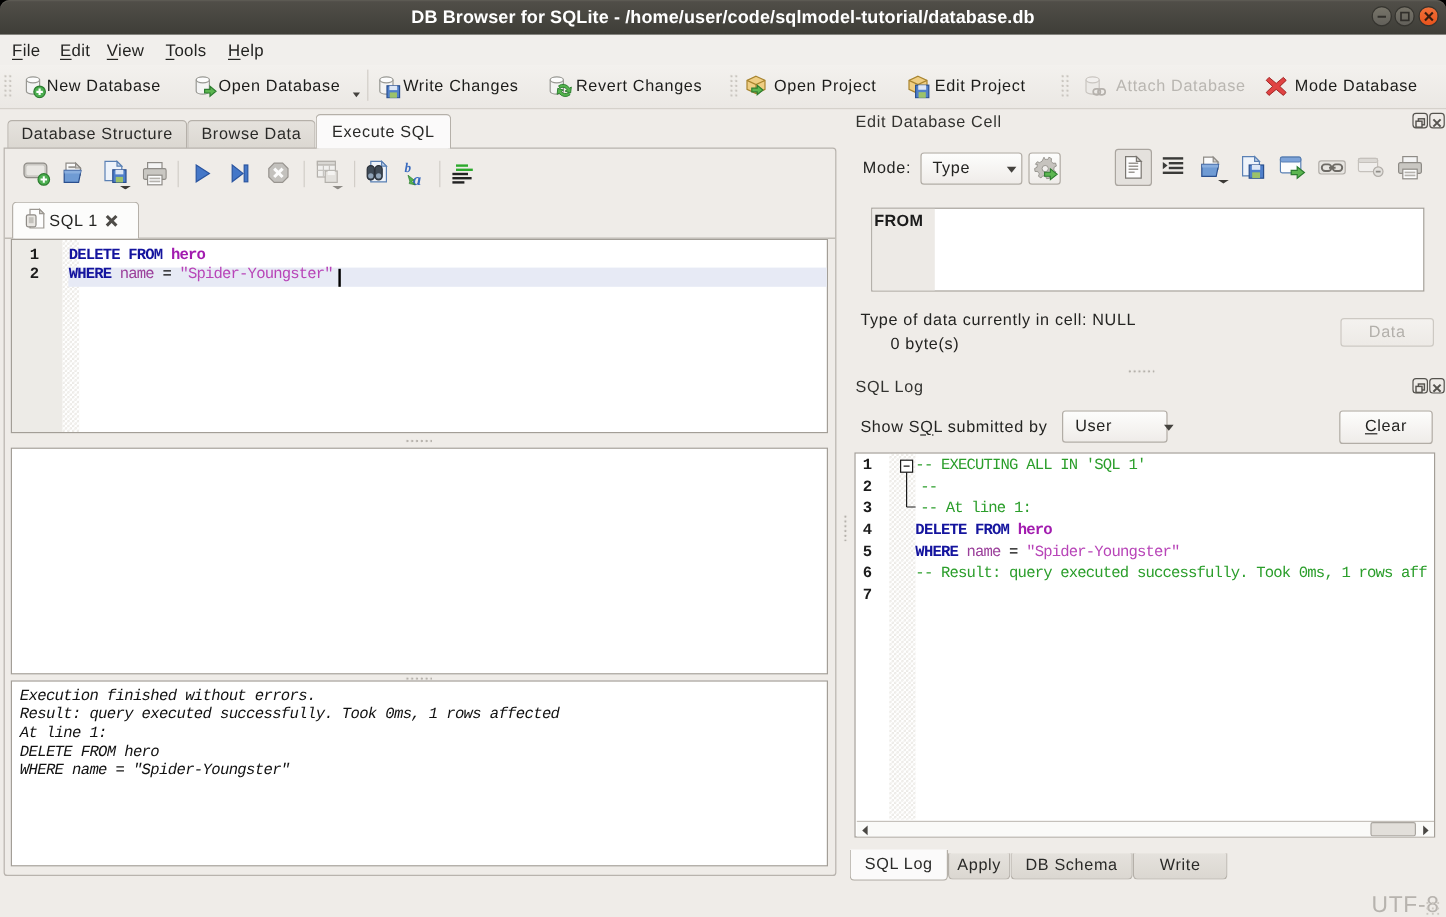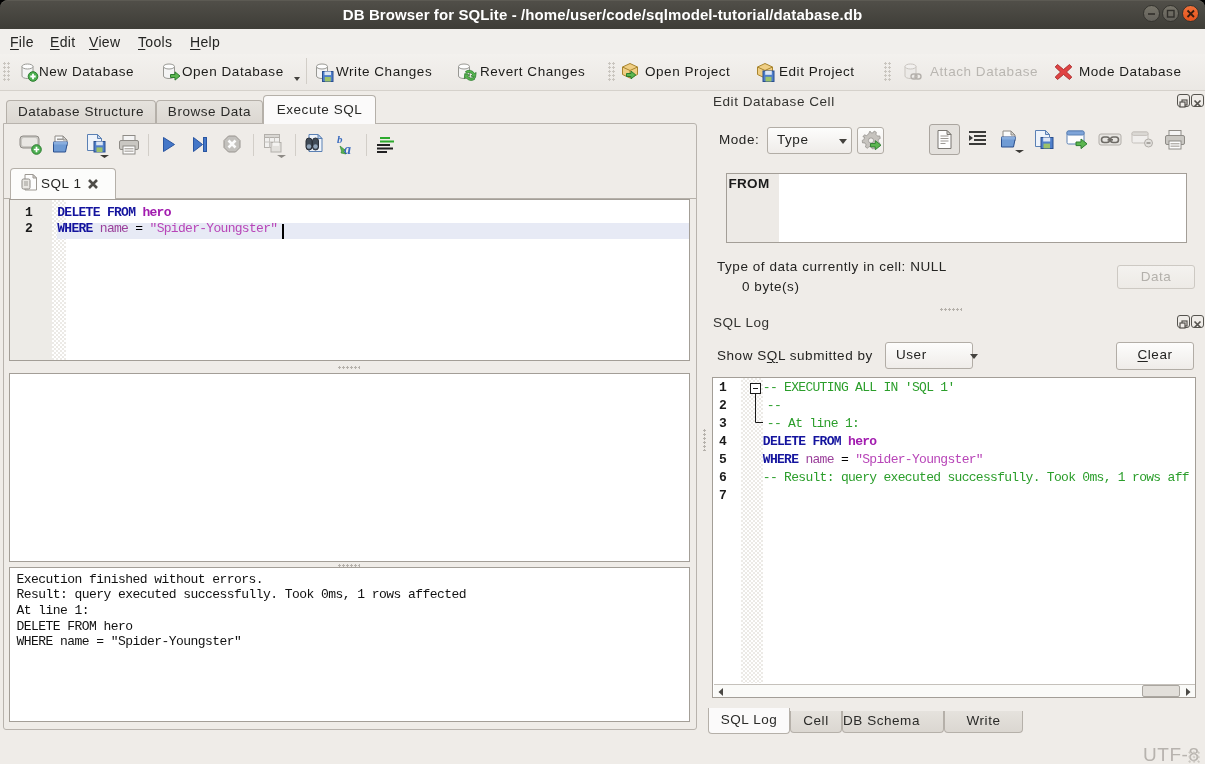--- a/index.html
+++ b/index.html
@@ -247,21 +247,21 @@
   <div class="abs" style="left:47px;top:23.2px;width:632px;height:15.9px;background:#e7eaf5;"></div>
   <div class="abs mono" style="left:47.2px;top:5px;line-height:15.9px;white-space:pre;"><span class="kw">DELETE FROM</span> <span class="tbl">hero</span><br><span class="kw">WHERE</span> <span class="idf">name</span> = <span class="str">"Spider-Youngster"</span></div>
   <div class="abs" style="left:271.5px;top:24px;width:2px;height:14.5px;background:#000;"></div>
 </div>
 <div class="abs hdots" style="left:338px;top:366px;"></div>
 
 <div class="abs whitebox" style="left:9px;top:373px;width:681px;height:189px;"></div>
 <div class="abs hdots" style="left:338px;top:564px;"></div>
 
 <div class="abs whitebox" style="left:9px;top:567px;width:681px;height:155px;">
-  <div class="abs mono" style="left:6.5px;top:3.6px;line-height:15.65px;color:#111;white-space:pre;letter-spacing:-0.55px;">Execution finished without errors.
+  <div class="abs mono" style="left:6.5px;top:3.6px;line-height:15.65px;color:#111;white-space:pre;letter-spacing:-0.55px;font-style:italic;">Execution finished without errors.
 Result: query executed successfully. Took 0ms, 1 rows affected
 At line 1:
 DELETE FROM hero
 WHERE name = "Spider-Youngster"</div>
 </div>
 
 <div class="abs vdots" style="left:703px;top:429px;"></div>
 
 <div class="abs docktitle" style="left:713px;top:94px;">Edit Database Cell</div>
 <div class="abs dockbtn" style="left:1177px;top:94px;"><svg width="11" height="11">
@@ -384,23 +384,23 @@
           <path d="M5 3 L9.5 7 L5 11 Z" fill="#4a4844"></path>
         </svg></div>
     <div class="abs" style="left:428px;top:0px;width:38px;height:12px;background:#e2dfda;border:1px solid #aaa6a0;box-sizing:border-box;border-radius:2px;"></div>
   </div>
 </div>
 
 <div class="abs btab-active" style="left:708px;width:80px;">
     <div class="lbl" style="position:absolute;width:100%;text-align:center;top:4px;font-size:13.5px;color:#2a2a28;">SQL Log</div>
   </div>
 <div class="abs btab-inactive" style="left:790px;width:50px;">
-    <div class="lbl" style="position:absolute;width:100%;text-align:center;top:2px;font-size:13.5px;color:#2a2a28;">Cell</div>
+    <div class="lbl" style="position:absolute;width:100%;text-align:center;top:2px;font-size:13.5px;color:#2a2a28;">Apply</div>
   </div>
 <div class="abs btab-inactive" style="left:842px;width:100px;">
-    <div class="lbl" style="position:absolute;width:100%;top:2px;font-size:13.5px;color:#2a2a28;">DB Schema</div>
+    <div class="lbl" style="position:absolute;width:100%;text-align:center;top:2px;font-size:13.5px;color:#2a2a28;">DB Schema</div>
   </div>
 <div class="abs btab-inactive" style="left:944px;width:77px;">
     <div class="lbl" style="position:absolute;width:100%;text-align:center;top:2px;font-size:13.5px;color:#2a2a28;">Write</div>
   </div>
 
 <div class="abs" style="left:1143px;top:744px;font-size:19px;color:#b7b3ae;">UTF-8</div>
 <div class="abs" style="left:1188px;top:751px;width:12px;height:12px;background-image:radial-gradient(circle at 1.5px 1.5px,#cbc7c1 1px,transparent 1.2px);background-size:4.5px 4.5px;"></div>
 
 </body></html>

